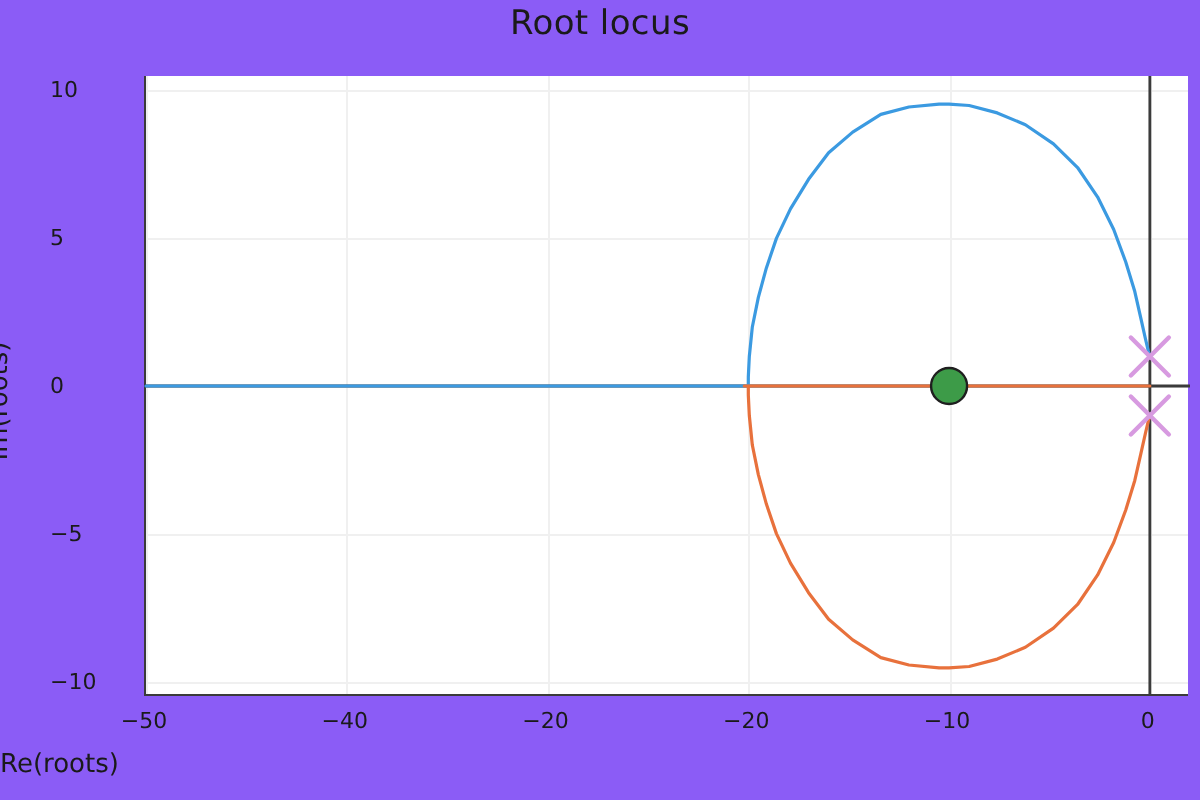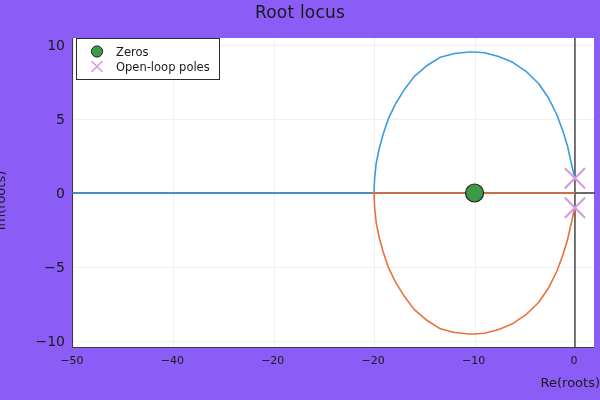--- a/index.html
+++ b/index.html
@@ -56,39 +56,38 @@
     left: 0;
     top: 0;
     overflow: visible;
   }
 
   
   .ytick-label {
     position: absolute;
     right: 600px;
     width: 40px;
-    text-align: right;
-    font-size: 14px;
+    font-size: 11px;
     color: #1a1a1a;
     transform: translateY(-50%);
   }
   .xtick-label {
     position: absolute;
     width: 60px;
     text-align: center;
     font-size: 11px;
     color: #1a1a1a;
     transform: translateX(-30px);
   }
   #xlabel {
     position: absolute;
     left: 0;
     top: 375px;
     width: 600px;
-    text-align: right;
+    text-align: left;
     font-size: 13px;
     color: #1a1a1a;
   }
   #ylabel {
     position: absolute;
     left: -80px;
     top: 193px;
     width: 160px;
     text-align: center;
     font-size: 13px;
@@ -154,38 +153,20 @@
           <circle cx="401.53846153846155" cy="155" r="9" fill="#3D9B48" stroke="#1f1f1f" stroke-width="1.2"></circle>
           <path d="M 492.42307692307696 130.7380952380952 L 511.42307692307696 149.7380952380952 M 511.42307692307696 130.7380952380952 L 492.42307692307696 149.7380952380952" stroke="#D79AE0" stroke-width="2.2" fill="none" stroke-linecap="round"></path>
           <path d="M 492.42307692307696 160.26190476190476 L 511.42307692307696 179.26190476190476 M 511.42307692307696 160.26190476190476 L 492.42307692307696 179.26190476190476" stroke="#D79AE0" stroke-width="2.2" fill="none" stroke-linecap="round"></path>
         </svg>
       </div>
   </div>
 
   <div id="xlabel">Re(roots)</div>
   <div id="ylabel">Im(roots)</div>
 
-  <div id="legend">
-    <div class="legend-row">
-      <span class="legend-marker">
-        <svg width="26" height="15" viewBox="0 0 26 15">
-          <circle cx="13" cy="7.5" r="5.6" fill="#3D9B48" stroke="#1f1f1f" stroke-width="1"></circle>
-        </svg>
-      </span>
-      <span class="legend-label">Zeros</span>
-    </div>
-    <div class="legend-row">
-      <span class="legend-marker">
-        <svg width="26" height="15" viewBox="0 0 26 15">
-          <path d="M 8 2.5 L 18 12.5 M 18 2.5 L 8 12.5" stroke="#D79AE0" stroke-width="1.6" fill="none" stroke-linecap="round"></path>
-        </svg>
-      </span>
-      <span class="legend-label">Open-loop poles</span>
-    </div>
-  </div>
 
 <div class="ytick-label" style="top: 340.619px; right: 535px;">−10</div>
     <div class="ytick-label" style="top: 266.81px; right: 535px;">−5</div>
     <div class="ytick-label" style="top: 193px; right: 535px;">0</div>
     <div class="ytick-label" style="top: 119.19px; right: 535px;">5</div>
     <div class="ytick-label" style="top: 45.381px; right: 535px;">10</div>
     <div class="xtick-label" style="left: 72px; top: 354px;">−50</div>
     <div class="xtick-label" style="left: 172.385px; top: 354px;">−40</div>
     <div class="xtick-label" style="left: 272.769px; top: 354px;">−20</div>
     <div class="xtick-label" style="left: 373.154px; top: 354px;">−20</div>

